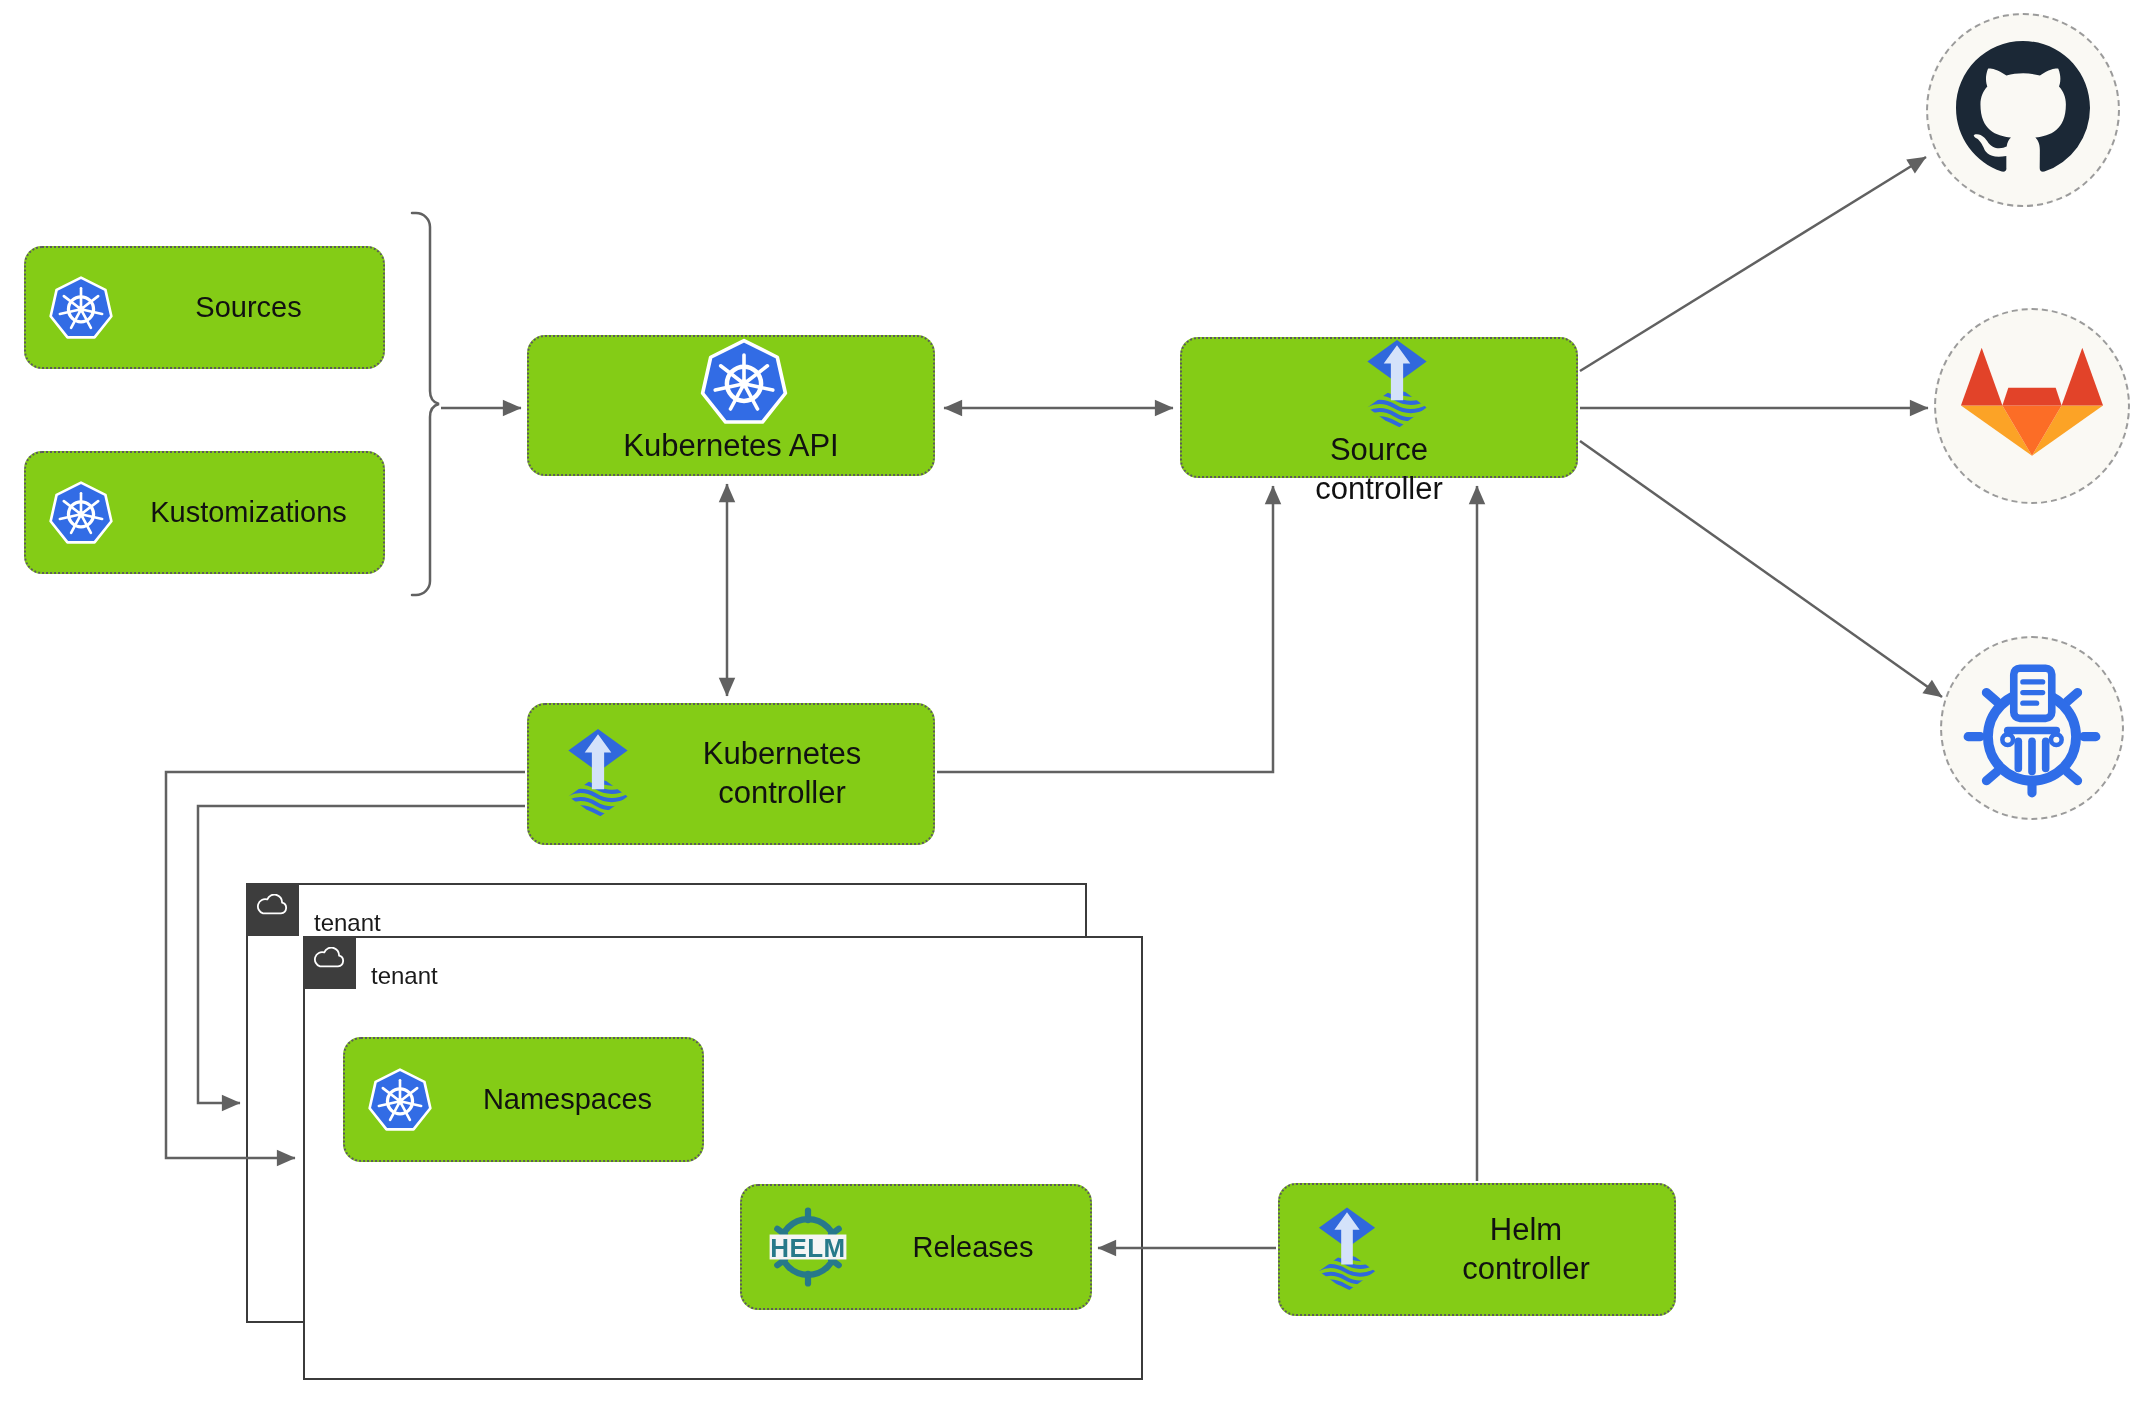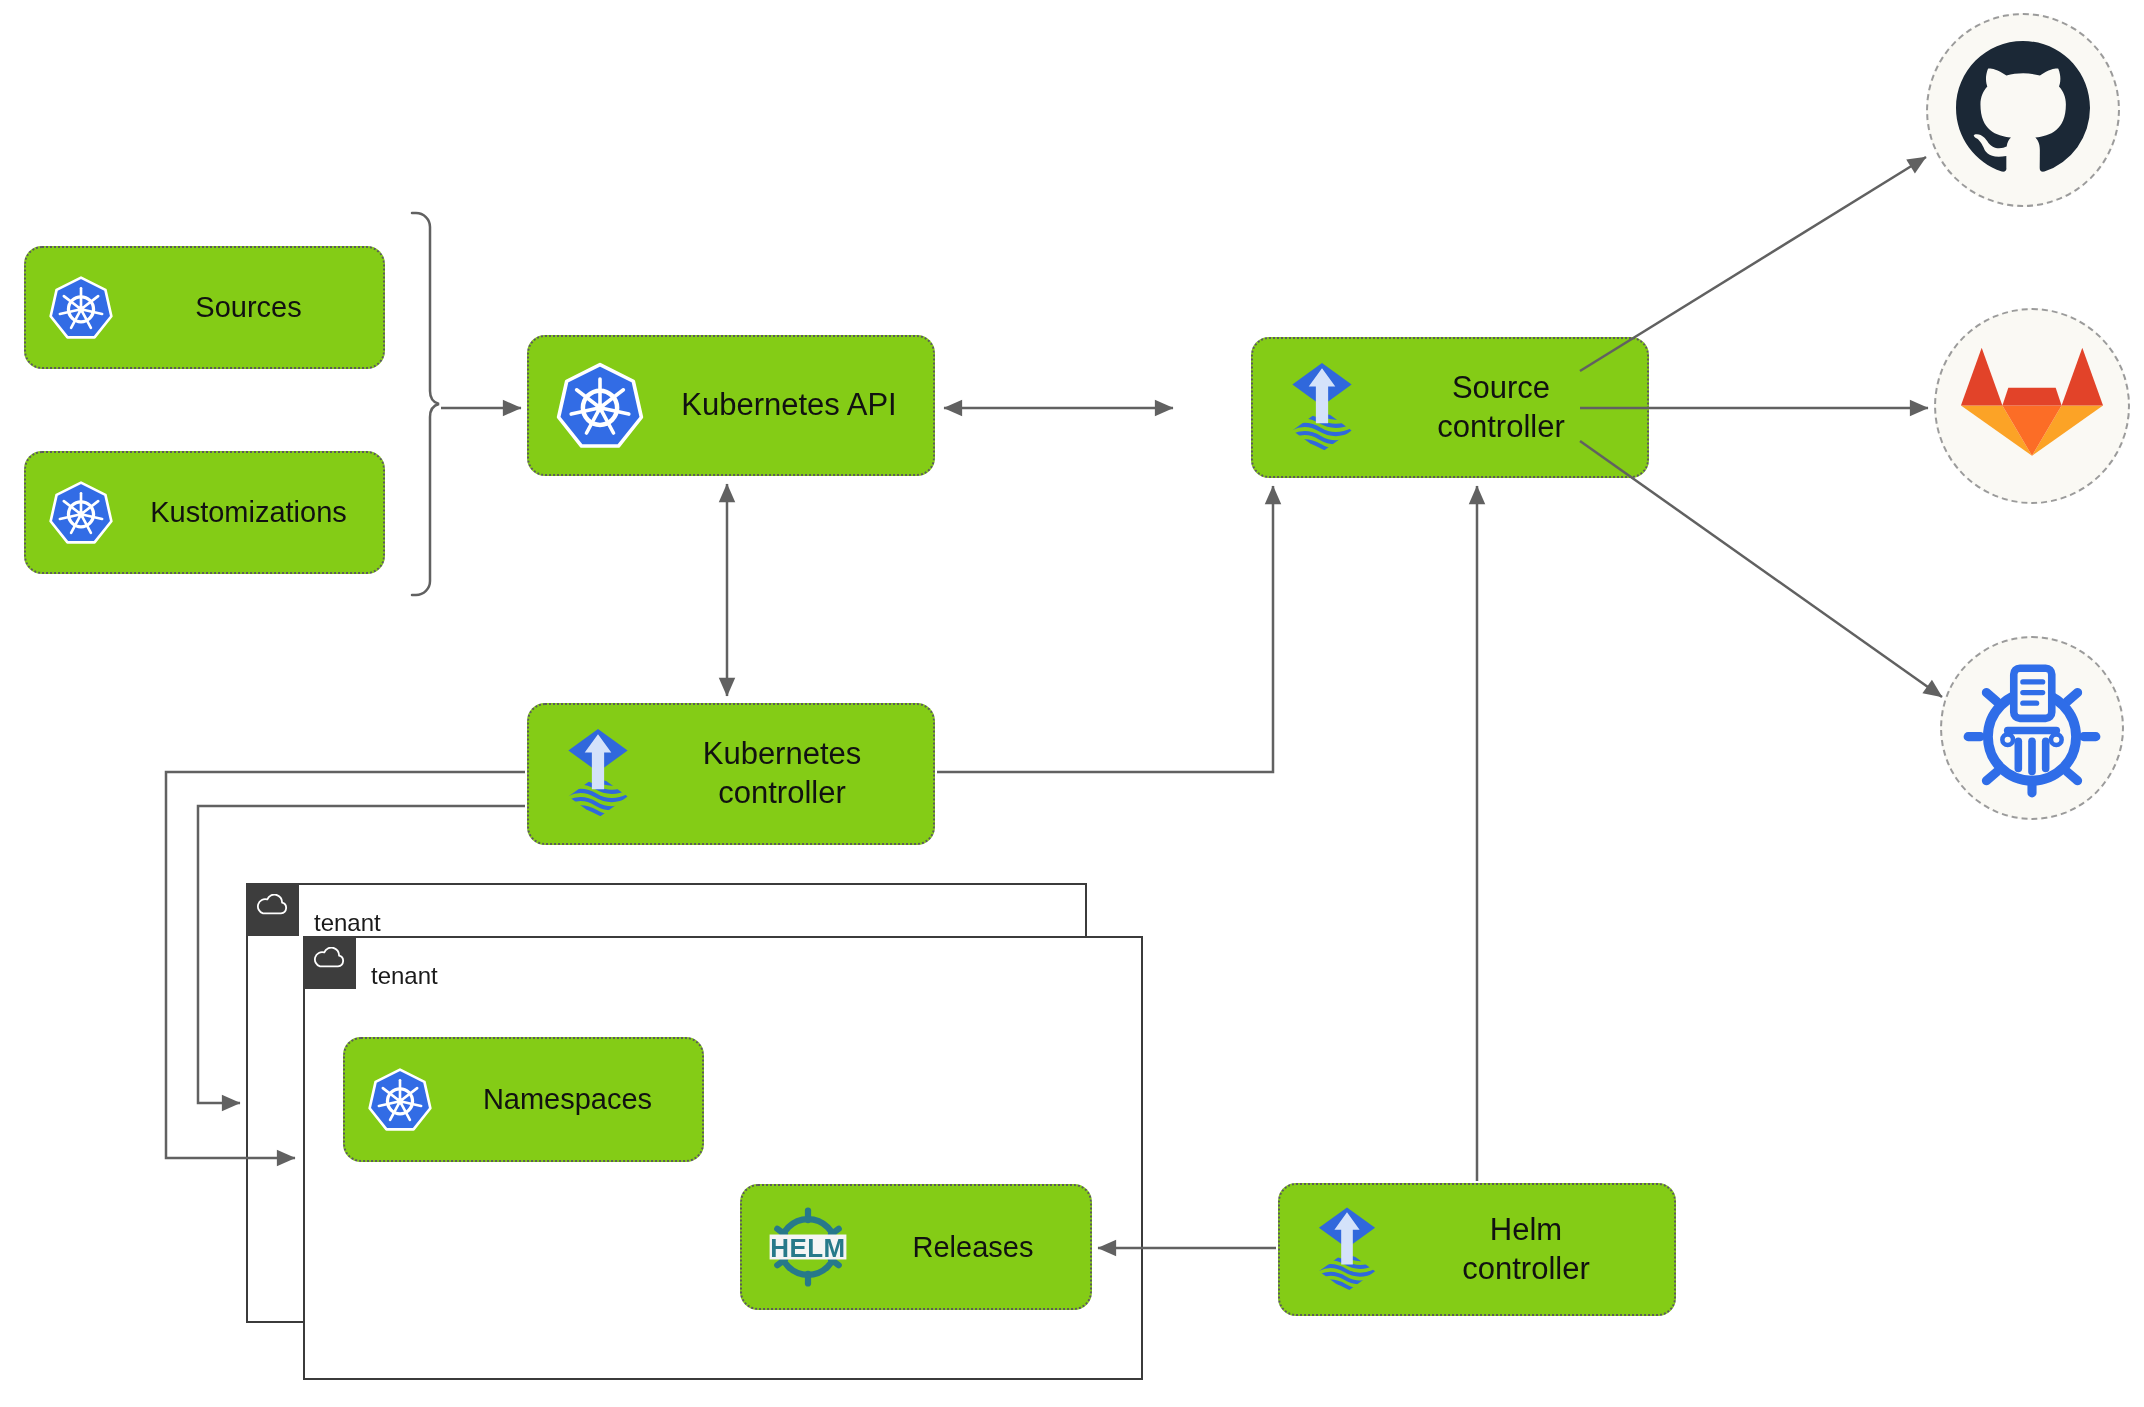--- a/index.html
+++ b/index.html
@@ -136,41 +136,41 @@
             <line x1="50" y1="52" x2="35" y2="80"></line>
           <line x1="50" y1="52" x2="65" y2="80"></line>
             <line x1="50" y1="52" x2="82" y2="59"></line>
           <line x1="50" y1="52" x2="76" y2="32"></line>
         </g>
       </svg>
     </span>
     <span class="lbl lbl-md">Kustomizations</span>
   </div>
 
-  <div class="node" style="left:527px; top:335px; width:408px; height:141px;">
+  <div class="node" style="left:527px; top:335px; width:408px; height:141px;flex-direction:column;">
     <span class="icon" style="margin-left:26px;">
       <svg width="90" height="90" viewBox="0 0 100 100">
         <polygon points="50,4 13,22.5 4,62.5 29.5,94.5 70.5,94.5 96,62.5 87,22.5" fill="#326ce5" stroke="#ffffff" stroke-width="4" stroke-linejoin="round"></polygon>
         <circle cx="50" cy="52" r="19" fill="none" stroke="#ffffff" stroke-width="5"></circle>
         <circle cx="50" cy="52" r="5" fill="#ffffff"></circle>
         <g stroke="#ffffff" stroke-width="4" stroke-linecap="round">
           <line x1="50" y1="52" x2="50" y2="20"></line>
             <line x1="50" y1="52" x2="24" y2="32"></line>
           <line x1="50" y1="52" x2="18" y2="59"></line>
             <line x1="50" y1="52" x2="35" y2="80"></line>
           <line x1="50" y1="52" x2="65" y2="80"></line>
             <line x1="50" y1="52" x2="82" y2="59"></line>
           <line x1="50" y1="52" x2="76" y2="32"></line>
         </g>
       </svg>
     </span>
     <span class="lbl lbl-lg">Kubernetes API</span>
   </div>
 
-  <div class="node" style="left:1251px; top:337px; width:398px; height:141px;">
+  <div class="node" style="left:1180px; top:337px; width:398px; height:141px;flex-direction:column;">
     <span class="icon" style="margin-left:36px;">
       <svg width="66" height="92" viewBox="0 0 64 90">
         <polygon points="32,1 61,22 32,43 3,22" fill="#3068dc"></polygon>
         <clipPath id="fluxclip1">
             <polygon points="32,46 61,67 32,88 3,67"></polygon>
           </clipPath>
         <g clip-path="url(#fluxclip1)" stroke="#3068dc" stroke-width="4" fill="none">
           <path d="M0,50 q15,-9 30,0 t32,0"></path>
             <path d="M0,58 q15,-9 30,0 t32,0"></path>
           <path d="M0,66 q15,-9 30,0 t32,0"></path>

